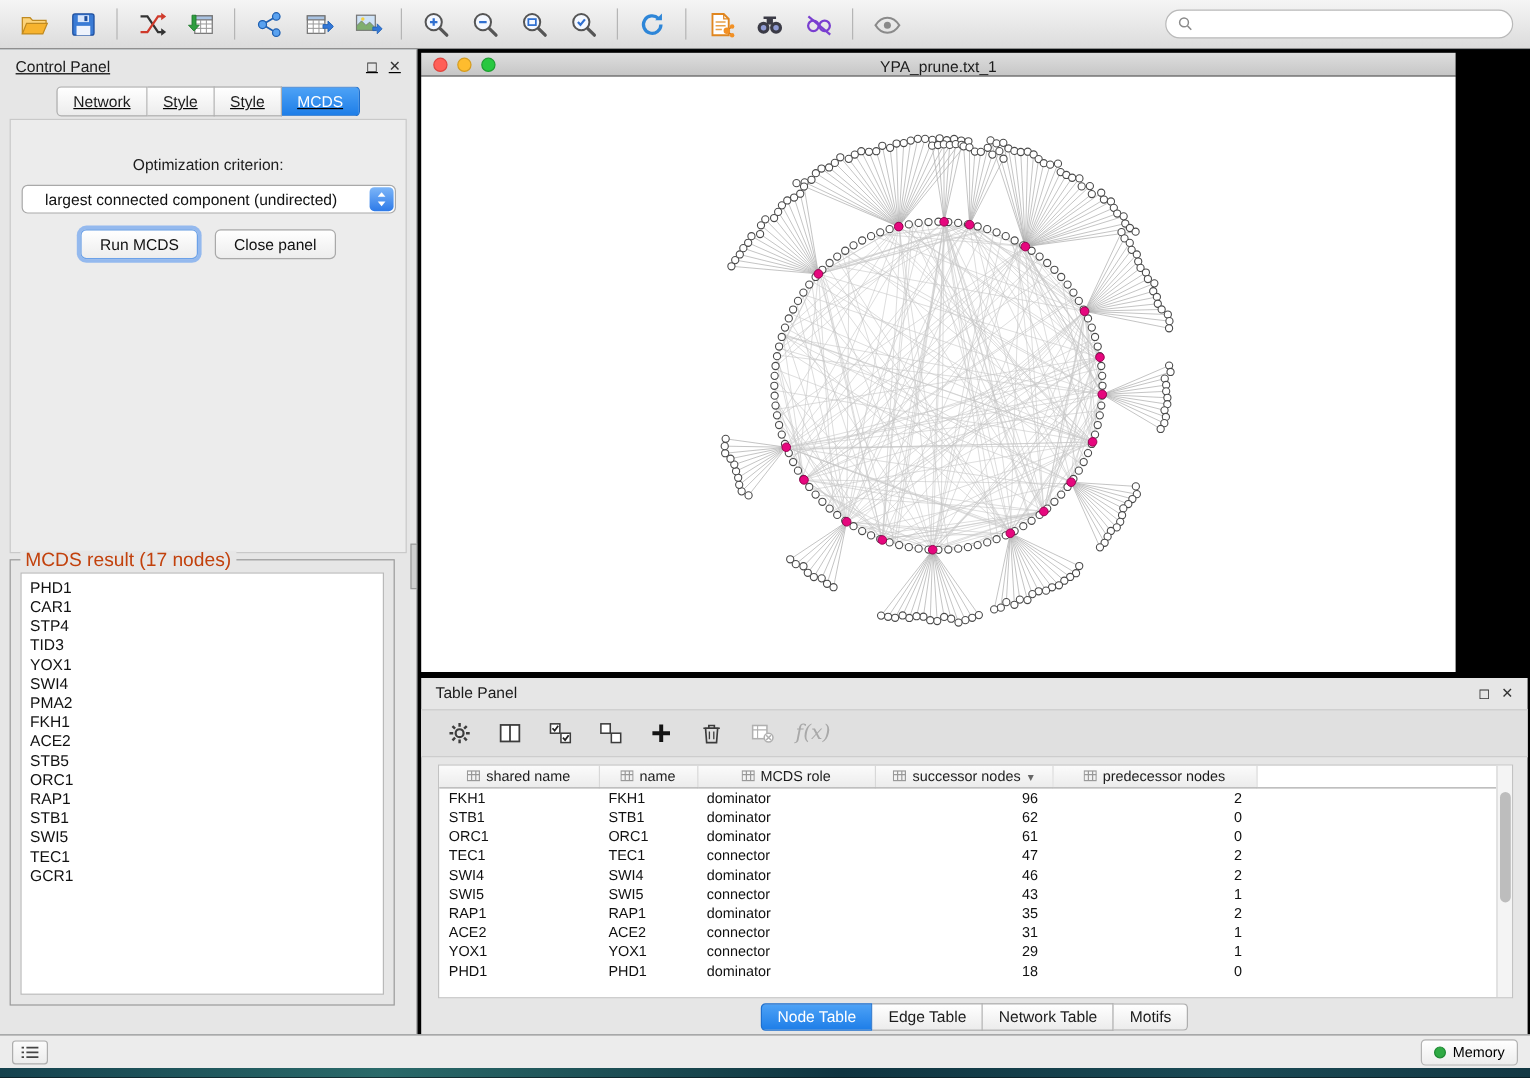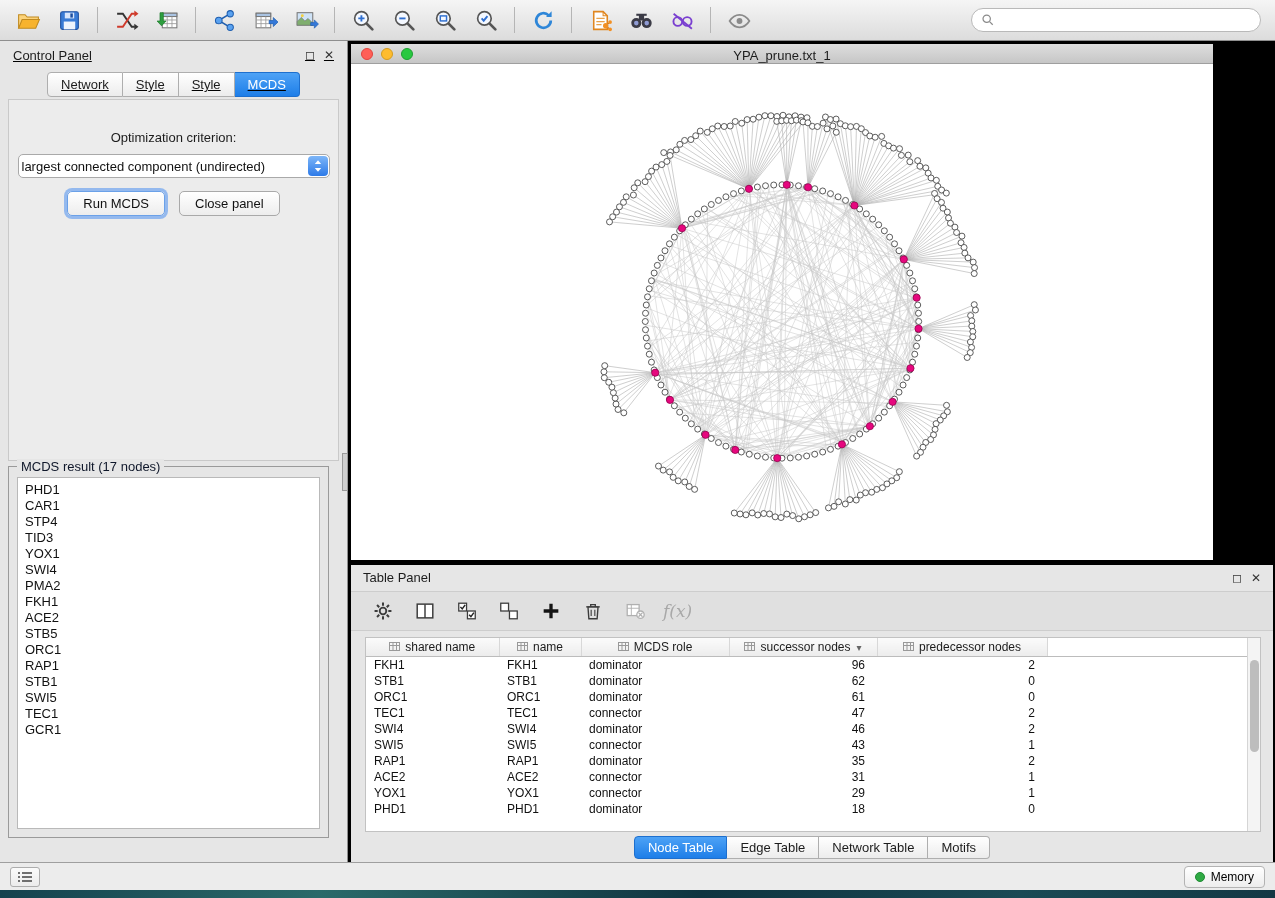--- a/index.html
+++ b/index.html
@@ -34,30 +34,30 @@
   .cp-tab { font-size:13px; padding:4px 13px; background:linear-gradient(#ffffff,#ececec);
     border:1px solid #aeaeae; border-left:none; color:#1c1c1c; cursor:pointer; }
   .cp-tab:first-child { border-left:1px solid #aeaeae; border-radius:4px 0 0 4px; }
   .cp-tab:last-child { border-radius:0 4px 4px 0; }
   .cp-tab.active { background:linear-gradient(#4da2f6,#1e7ee8); color:#fff; border-color:#1d6fce; }
   .cp-content { position:absolute; left:8px; right:8px; top:58px; height:362px;
     background:#ececec; border:1px solid #c9c9c9; text-align:center; }
   .opt-label { font-size:13px; color:#1c1c1c; margin-top:30px; }
   .combo { margin:9px auto 0; width:312px; height:24px; background:#fff; border:1px solid #a9a9a9;
     border-radius:5px; display:flex; align-items:center; cursor:pointer; }
-  .combo-text { flex:1; font-size:13px; text-align:left; padding-left:3px; white-space:nowrap; color:#111; }
+  .combo-text { flex:1; font-size:13px; text-align:left; padding-left:19px; white-space:nowrap; color:#111; }
   .combo-btn { width:20px; height:20px; margin-right:1px; border-radius:4px;
     background:linear-gradient(#7db6f8,#2d7ae8); display:flex; align-items:center; justify-content:center; }
   .cp-buttons { display:flex; justify-content:center; gap:14px; margin-top:13px; }
   .btn { font-size:13px; padding:4px 15px; background:linear-gradient(#ffffff,#ededed);
     border:1px solid #a9a9a9; border-radius:5px; color:#111; cursor:pointer; }
   .btn.focus { box-shadow:0 0 0 3px rgba(77,144,240,.55); border-color:#6ba1e8; }
   .mcds-group { position:absolute; left:8px; right:18px; top:425px; height:372px;
     border:1px solid #9a9a9a; }
-  .mcds-legend { position:absolute; top:-8px; left:8px; background:#e6e6e6; padding:0 4px; font-size:13px; color:#0f172a; }
+  .mcds-legend { position:absolute; top:-8px; left:8px; background:#e6e6e6; padding:0 4px; font-size:16px; color:#c2410c; }
   .mcds-list { position:absolute; left:8px; right:8px; top:10px; bottom:8px; background:#fff;
     border:1px solid #b9b9b9; overflow:hidden; padding:4px 7px; }
   .mcds-item { font-size:13px; line-height:16px; color:#111; }
   .splitter-handle { position:absolute; right:-1px; top:412px; width:6px; height:38px;
     background:#cfcfcf; border:1px solid #9a9a9a; cursor:col-resize; }
 
   
   .network-window { position:absolute; top:3px; left:3px; width:862px; height:517px; }
   .net-titlebar { height:20px; background:linear-gradient(#dedede,#c6c6c6); border-bottom:1px solid #9f9f9f;
     position:relative; display:flex; align-items:flex-end; justify-content:center; }

